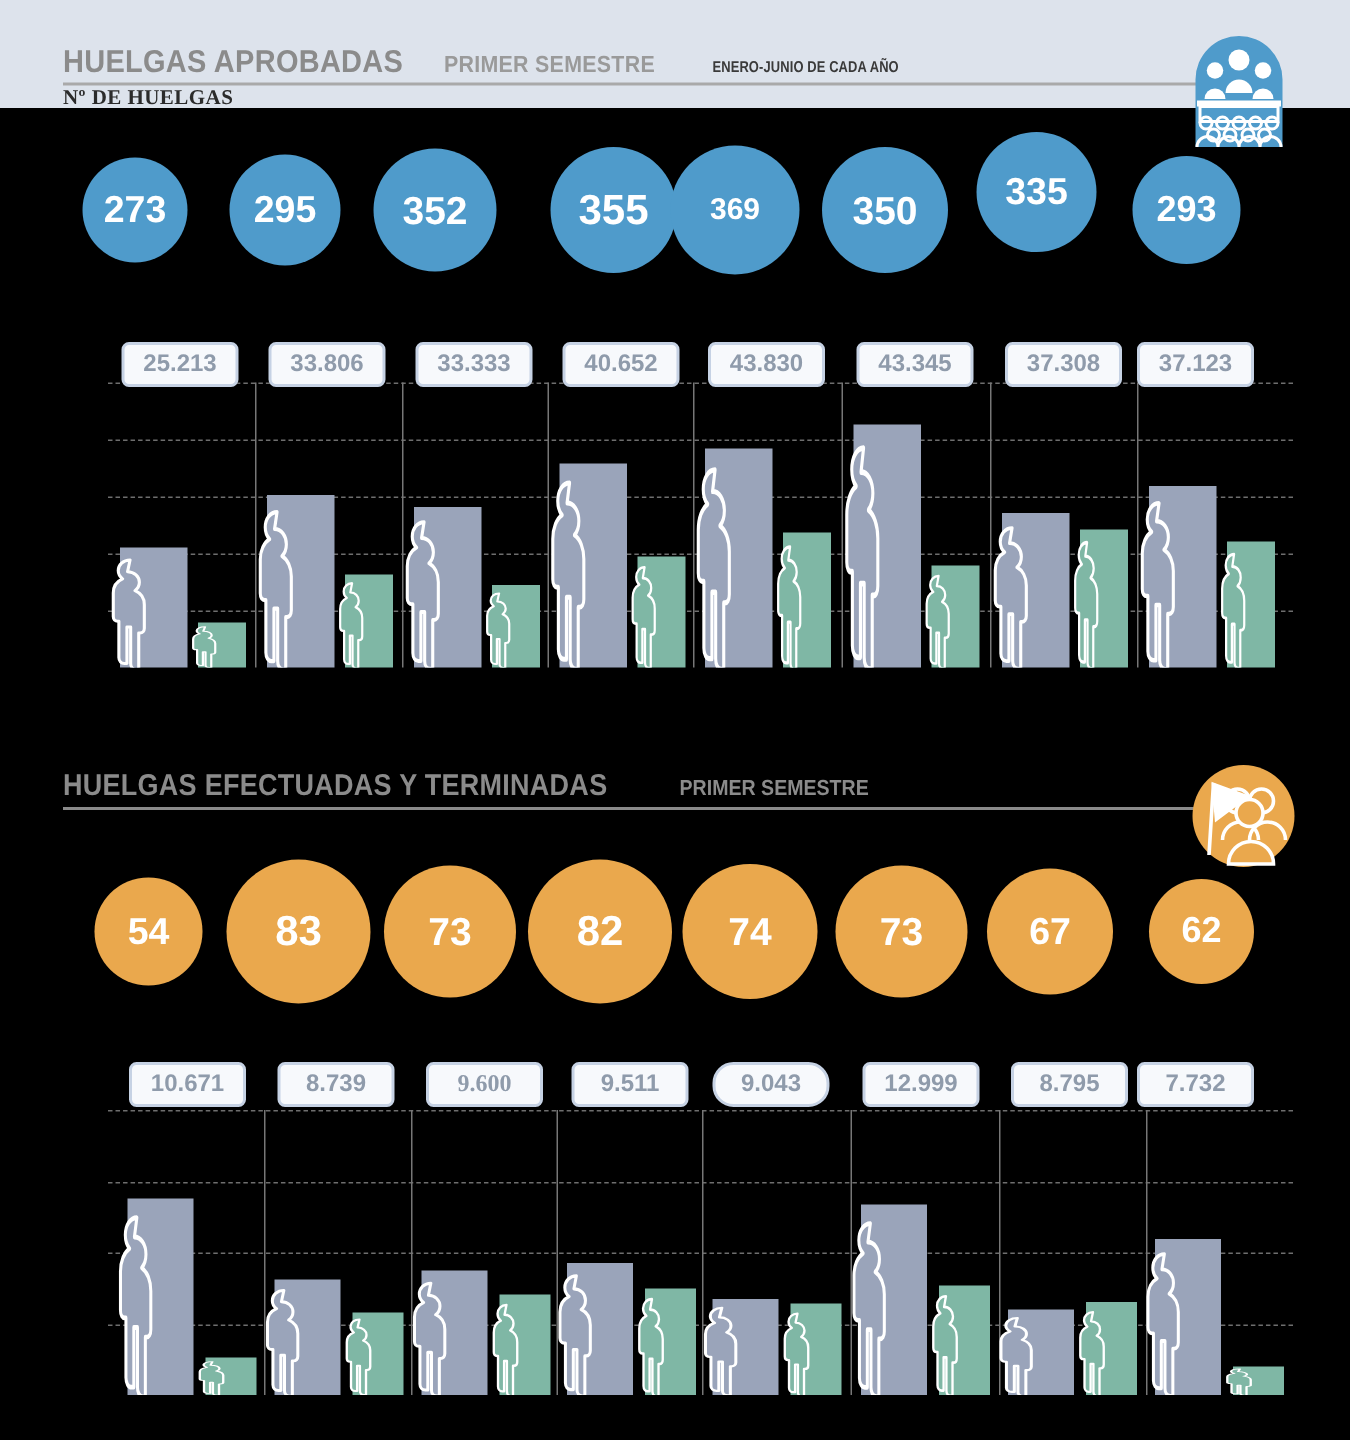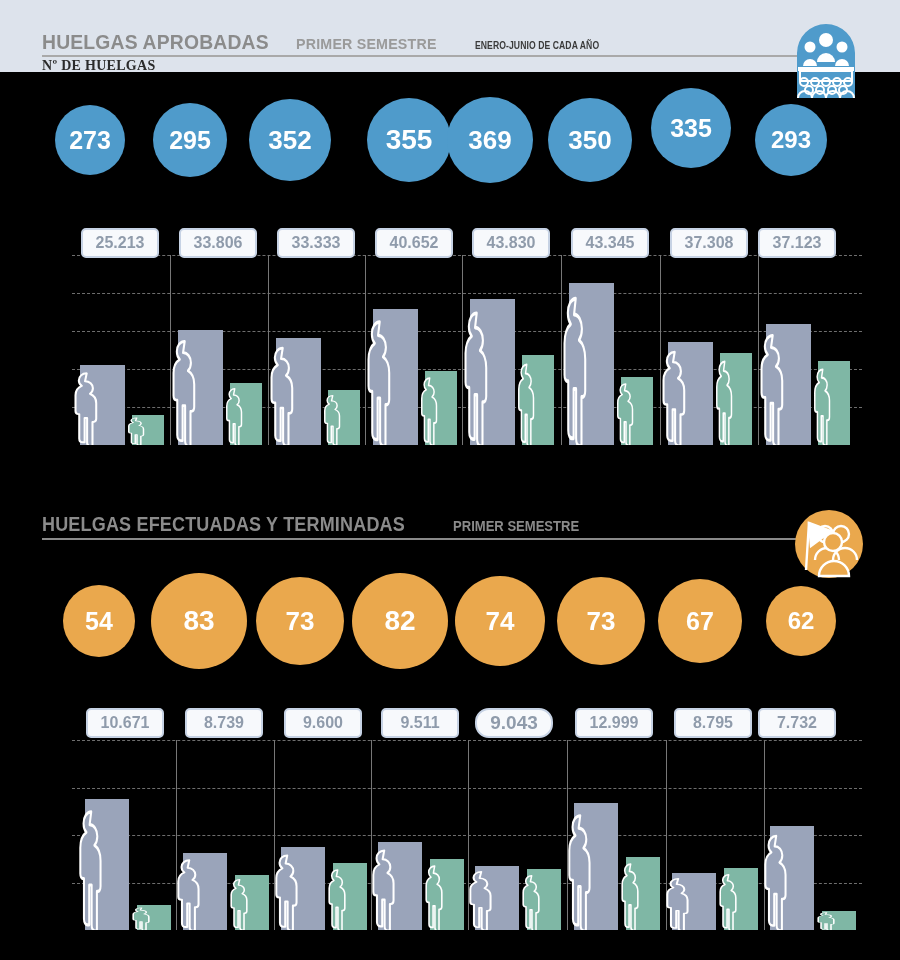--- a/index.html
+++ b/index.html
@@ -141,21 +141,21 @@
           <circle cx="48" cy="68" r="4"></circle>
       </g>
     </svg>
   </div>
 
   <div class="circle-row" id="bubbles-1">
       <div class="bub blue" style="width: 70px; height: 70px; left: 55px; top: 105px; font-size: 25px;">273</div>
       <div class="bub blue" style="width: 74px; height: 74px; left: 153px; top: 103px; font-size: 25px;">295</div>
       <div class="bub blue" style="width: 82px; height: 82px; left: 249px; top: 99px; font-size: 26px;">352</div>
       <div class="bub blue" style="width: 84px; height: 84px; left: 367px; top: 98px; font-size: 28px;">355</div>
-      <div class="bub blue" style="width: 86px; height: 86px; left: 447px; top: 97px; font-size: 26px;">369</div>
+      <div class="bub blue" style="width: 86px; height: 86px; left: 447px; top: 97px; font-size: 20px;">369</div>
       <div class="bub blue" style="width: 84px; height: 84px; left: 548px; top: 98px; font-size: 26px;">350</div>
       <div class="bub blue" style="width: 80px; height: 80px; left: 651px; top: 88px; font-size: 25px;">335</div>
       <div class="bub blue" style="width: 72px; height: 72px; left: 755px; top: 104px; font-size: 24px;">293</div>
     </div>
 
   <div class="chart" id="chart-1" style="top:255px;height:190px;">
       <div class="gridline" style="top: 152px;"></div>
       <div class="gridline" style="top: 114px;"></div>
       <div class="gridline" style="top: 76px;"></div>
       <div class="gridline" style="top: 38px;"></div>
@@ -419,21 +419,21 @@
       <div class="bar f" style="left: 822px; width: 34px; height: 19.36px;"></div>
       <div class="fig" style="left: 811.365px; height: 18.0048px; width: 31.28px;">
         <svg width="31.28" height="18.0048" viewBox="0 0 100 190" preserveAspectRatio="none">
           <path d="M50 6 c-11 0-19 8-19 18 0 6 3 11 7 14 -9 4-15 13-15 24 l0 40 c0 5 3 8 7 8 l2 0 0 62 c0 6 4 10 9 10 l4 0 0-62 6 0 0 62 c0 6 4 10 9 10 l4 0 0-62 2 0 c4 0 7-3 7-8 l0-40 c0-11-6-20-15-24 4-3 7-8 7-14 0-10-8-18-19-18 z" fill="#7fb7a5" stroke="#ffffff" stroke-width="5" stroke-linejoin="round"></path>
         </svg>
       </div>
     </div>
   <div class="chart" id="labels-2" style="top:708px;height:32px;">
       <div class="lab" style="left: 86px; top: 0px; width: 74px; height: 26px; font-size: 16px;">10.671</div>
       <div class="lab" style="left: 185px; top: 0px; width: 74px; height: 26px; font-size: 16px;">8.739</div>
-      <div class="lab" style="left: 284px; top: 0px; width: 74px; height: 26px; font-size: 16px;">9.600</div>
+      <div class="lab" style="left: 284px; top: 0px; width: 74px; height: 26px; font-size: 16px; font-family: Liberation Serif, serif;">9.600</div>
       <div class="lab" style="left: 381px; top: 0px; width: 74px; height: 26px; font-size: 16px;">9.511</div>
-      <div class="lab" style="left: 475px; top: 0px; width: 74px; height: 26px; font-size: 19px; border-radius: 14px;">9.043</div>
+      <div class="lab" style="left: 475px; top: 0px; width: 74px; height: 26px; font-size: 16px; border-radius: 14px;">9.043</div>
       <div class="lab" style="left: 575px; top: 0px; width: 74px; height: 26px; font-size: 16px;">12.999</div>
       <div class="lab" style="left: 674px; top: 0px; width: 74px; height: 26px; font-size: 16px;">8.795</div>
       <div class="lab" style="left: 758px; top: 0px; width: 74px; height: 26px; font-size: 16px;">7.732</div>
     </div>
 
 </div>
 
 </body></html>

